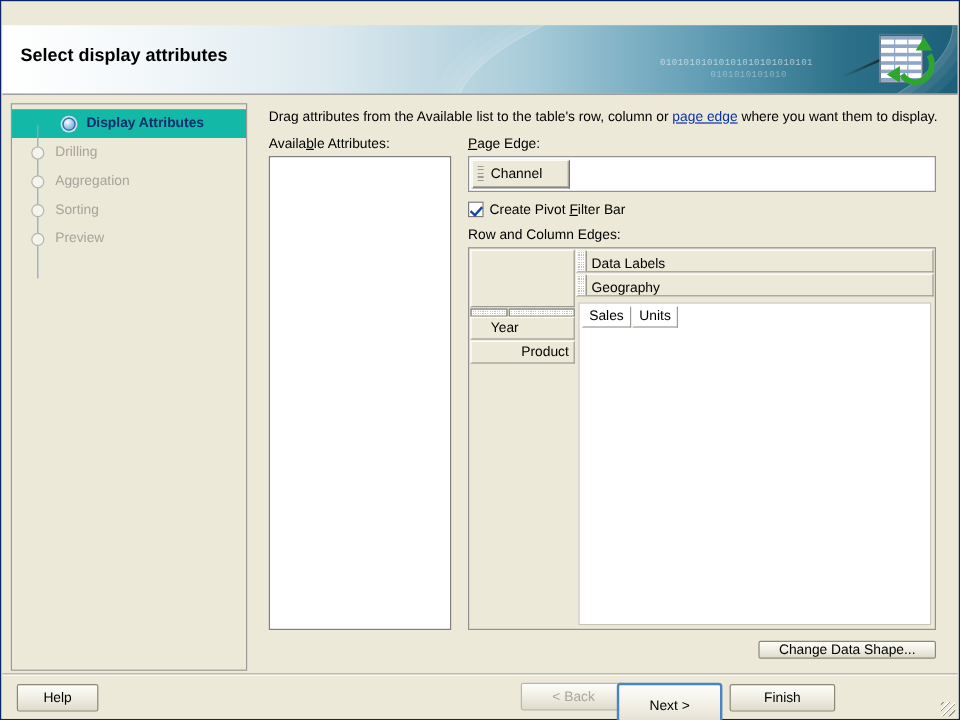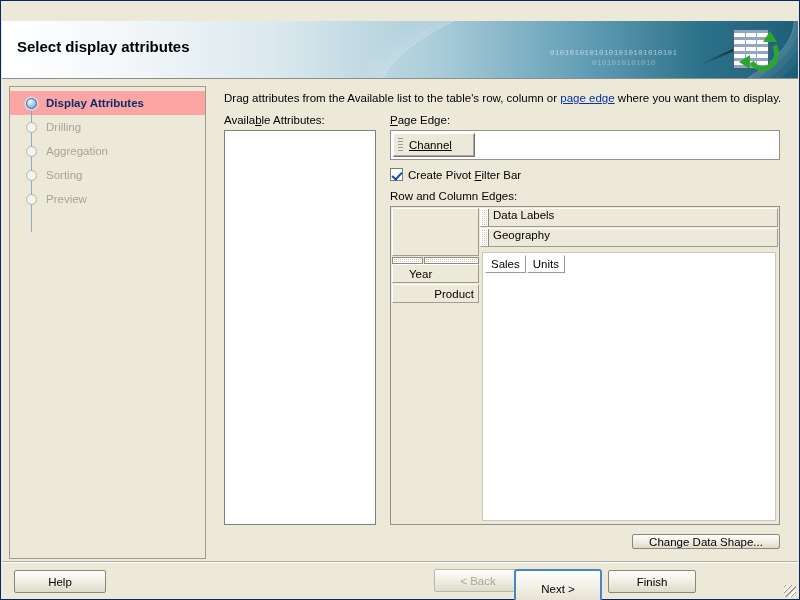--- a/index.html
+++ b/index.html
@@ -211,21 +211,21 @@
     overflow: hidden;
   }
   .steps { position: absolute; left: 0; top: 4px; width: 100%; }
   .step {
     position: relative;
     height: 24px;
     display: flex;
     align-items: center;
     box-sizing: border-box;
   }
-  .step.active { background: #fca5a5; }
+  .step.active { background: #14b8a6; padding-left: 26px; }
   .bullet {
     width: 11px; height: 11px;
     margin-left: 16px; margin-right: 9px;
     border-radius: 50%;
     flex: none;
     position: relative;
     z-index: 2;
     box-sizing: border-box;
   }
   .bullet.done {
@@ -300,21 +300,20 @@
     min-width: 82px;
     background: #ece9d8;
     border: 1px solid #ffffff;
     border-right-color: #6f6f6f;
     border-bottom-color: #6f6f6f;
     box-shadow: inset -1px -1px 0 #aeaba1;
     display: inline-flex;
     align-items: center;
     box-sizing: border-box;
     cursor: move;
-    text-decoration: underline;
   }
   .grip-v {
     width: 5px; height: 14px;
     margin-left: 4px; margin-right: 6px;
     flex: none;
     background-image:
       repeating-linear-gradient(to bottom,
         #9e9c94 0px, #9e9c94 1px,
         transparent 1px, transparent 3px);
   }
@@ -364,21 +363,21 @@
     right: 1px;
   }
   .hdr-cell {
     height: 19px;
     background: #ece9d8;
     border: 1px solid #9b9b94;
     border-top-color: #ffffff;
     border-left-color: #ffffff;
     box-sizing: border-box;
     display: flex;
-    align-items: flex-start;
+    align-items: flex-end;
     margin-bottom: 1px;
     cursor: move;
   }
   .grip-col {
     width: 7px;
     align-self: stretch;
     flex: none;
     margin-right: 4px;
     background-color: #c8c4ae;
     background-image:
@@ -500,21 +499,21 @@
     align-items: center;
     justify-content: center;
     cursor: pointer;
     white-space: nowrap;
   }
   .btn.default {
     border: 2px solid #4b84c4;
     border-radius: 3px;
   }
   .btn.disabled { color: #a9a69a; border-color: #bab7aa; cursor: default; }
-  .help-btn   { position: absolute; left: 12px;  top: 7px;  width: 92px; height: 23px; }
+  .help-btn   { position: absolute; left: 12px;  top: 7px;  width: 68px; height: 23px; }
   .back-btn   { position: absolute; left: 432px; top: 6px;  width: 88px; height: 23px; }
   .next-btn   { position: absolute; left: 512px; top: 6px;  width: 88px; height: 40px; }
   .finish-btn { position: absolute; left: 606px; top: 7px;  width: 88px; height: 23px; }
   .cancel-btn { position: absolute; left: 700px; top: 7px;  width: 88px; height: 23px; }
 
   .resize-grip {
     position: absolute;
     right: 2px; bottom: 2px;
     width: 12px; height: 12px;
     background-image:

